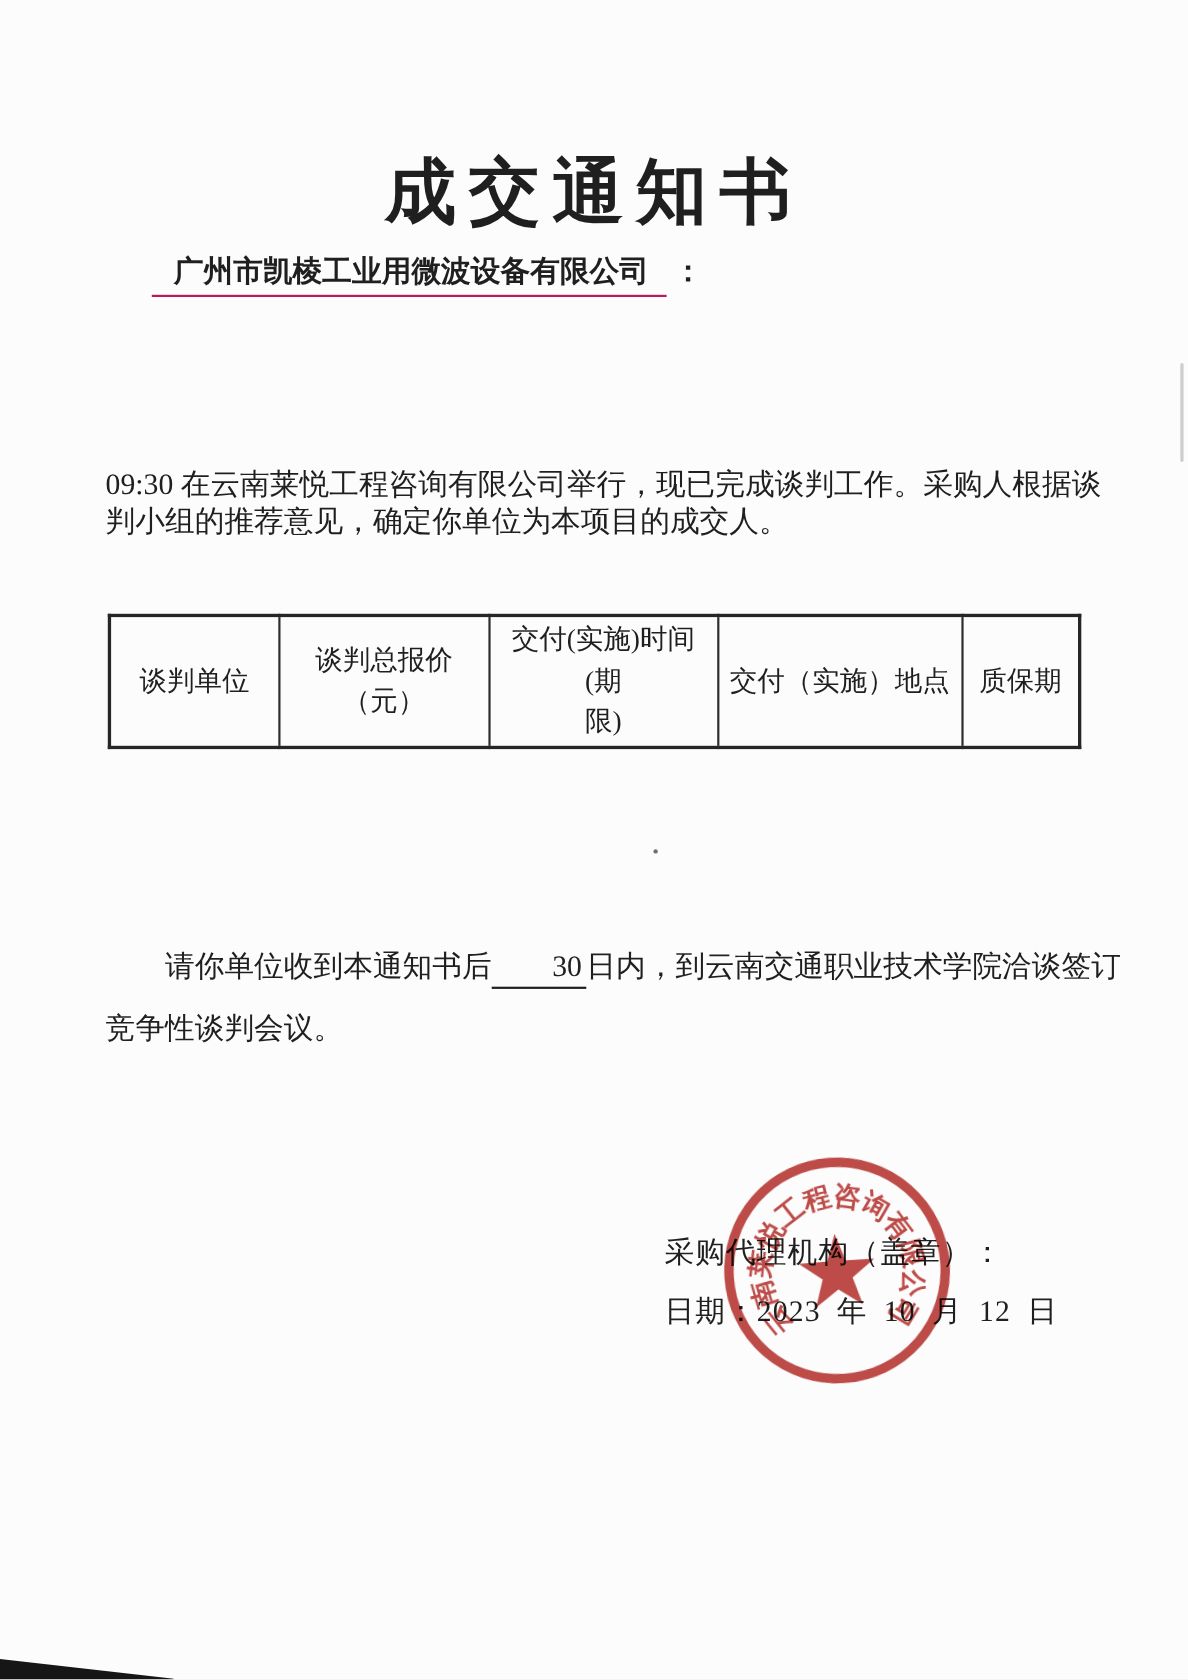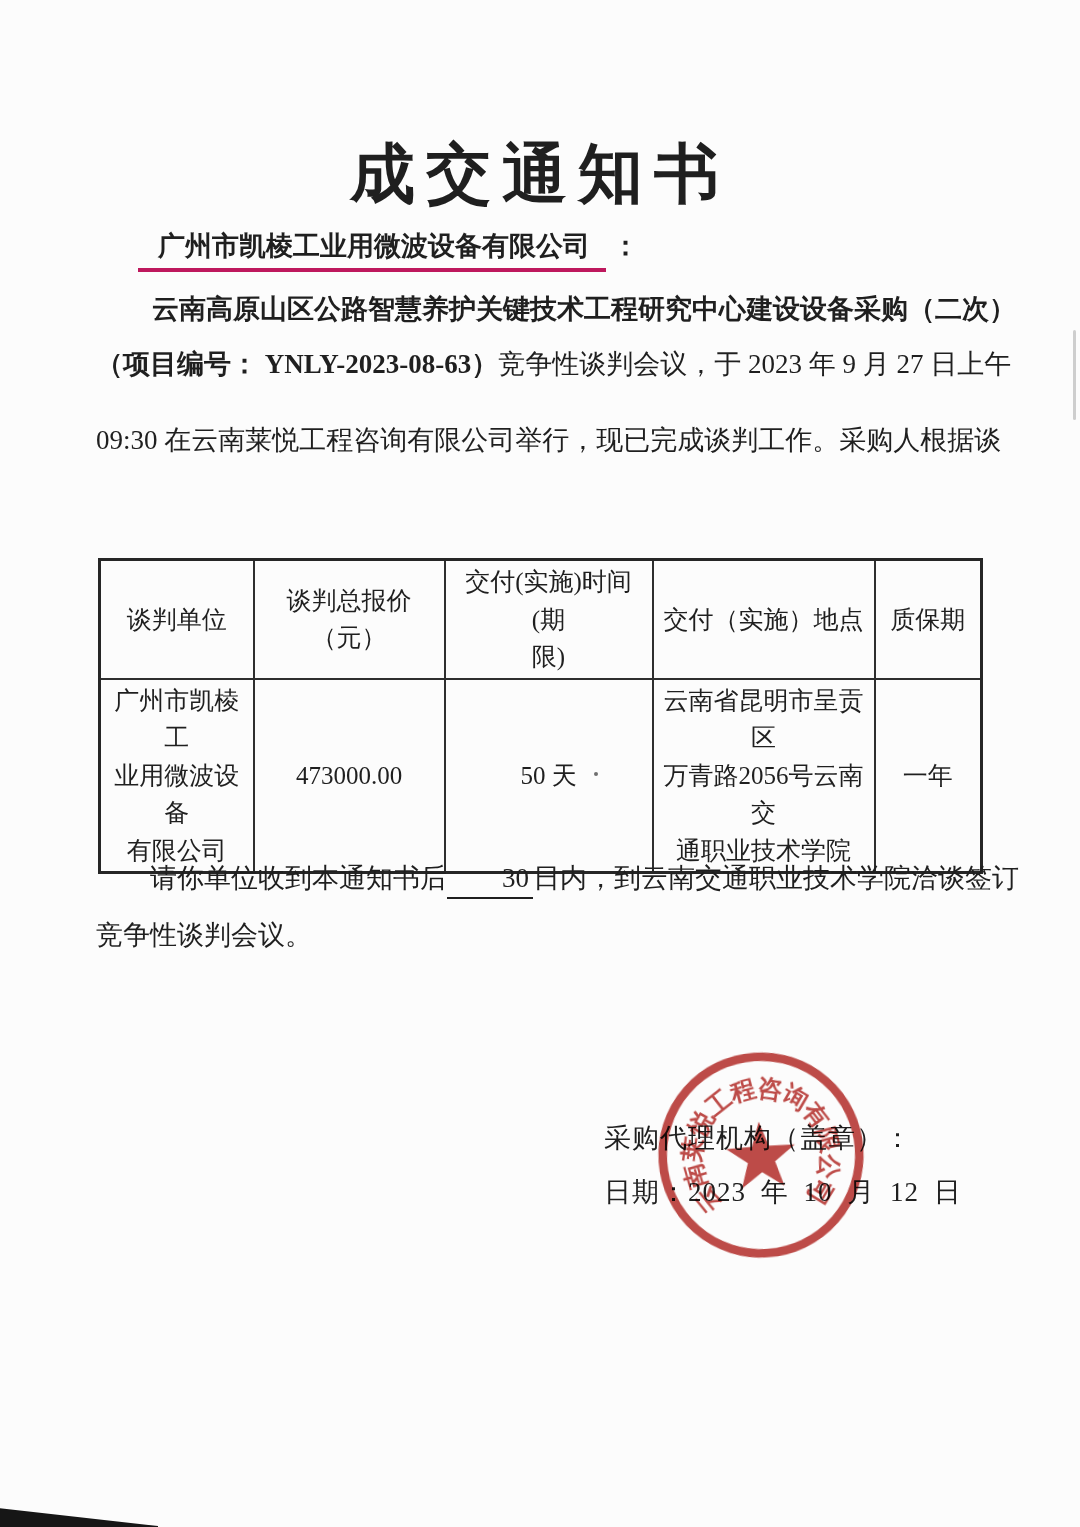--- a/index.html
+++ b/index.html
@@ -7,21 +7,21 @@
     position:relative;width:1080px;height:1527px;margin:0 auto;
     background:#fcfcfc;overflow:hidden;
     font-family:"Liberation Serif","DejaVu Serif",serif;
     color:#1f1f1f;
   }
   .title{
     position:absolute;top:130px;left:0;width:1080px;margin:0;
     text-align:center;font-size:65px;font-weight:700;letter-spacing:0.17em;
   }
   .addressee{position:absolute;top:228px;left:138px;font-size:27px;font-weight:700;}
-  .addr-name{display:inline-block;border-bottom:4px solid #be185d;padding:0 16px 4px 20px;}
+  .addr-name{display:inline-block;border-bottom:2px solid #be185d;padding:0 16px 4px 20px;}
   .addr-colon{margin-left:6px;}
   .bline{position:absolute;left:96px;font-size:27px;line-height:34px;white-space:nowrap;}
   .bold{font-weight:700;}
   .l1{top:292px;left:152px;}
   .l2{top:347px;}
   .l3{top:423px;}
   .l4{top:457px;}
   table.main{
     position:absolute;top:558px;left:98px;border-collapse:collapse;
     table-layout:fixed;width:882px;
@@ -70,52 +70,40 @@
 </style>
 </head>
 <body>
 
 <div class="page">
 
   <h1 class="title">成交通知书</h1>
 
   <div class="addressee"><span class="addr-name">广州市凯棱工业用微波设备有限公司</span><span class="addr-colon">：</span></div>
 
-  <div class="bline l1 bold">云南高原山区公路智慧养护关键技术工程研究中心建设设备采购（二次）</div>
-  <div class="bline l2"><span class="bold">（项目编号： YNLY-2023-08-63）</span><span>竞争性谈判会议，于 2023 年 9 月 27 日上午</span></div>
   <div class="bline l3">09:30 在云南莱悦工程咨询有限公司举行，现已完成谈判工作。采购人根据谈</div>
+  <div class="bline l4">判小组的推荐意见，确定你单位为本项目的成交人。</div>
 
   <table class="main">
     <colgroup>
       <col style="width:154px">
         <col style="width:191px">
         <col style="width:208px">
       <col style="width:222px">
         <col style="width:107px">
     </colgroup>
     <tbody>
       <tr class="hdr">
         <th>谈判单位</th>
         <th>谈判总报价
 （元）</th>
         <th>交付(实施)时间(期
 限)</th>
         <th>交付（实施）地点</th>
         <th>质保期</th>
-      </tr>
-      <tr class="bod">
-        <td>广州市凯棱工
-业用微波设备
-有限公司</td>
-        <td>473000.00</td>
-        <td>50 天</td>
-        <td>云南省昆明市呈贡区
-万青路2056号云南交
-通职业技术学院</td>
-        <td>一年</td>
       </tr>
     </tbody>
   </table>
 
   <div class="bline p2l1"><span>请你单位收到本通知书后</span><span class="blank">30</span><span>日内，到云南交通职业技术学院洽谈签订</span></div>
   <div class="bline p2l2">竞争性谈判会议。</div>
 
   <div class="sign-line">采购代理机构（盖章）：</div>
   <div class="date-line">日期：2023 年 10 月 12 日</div>
 

